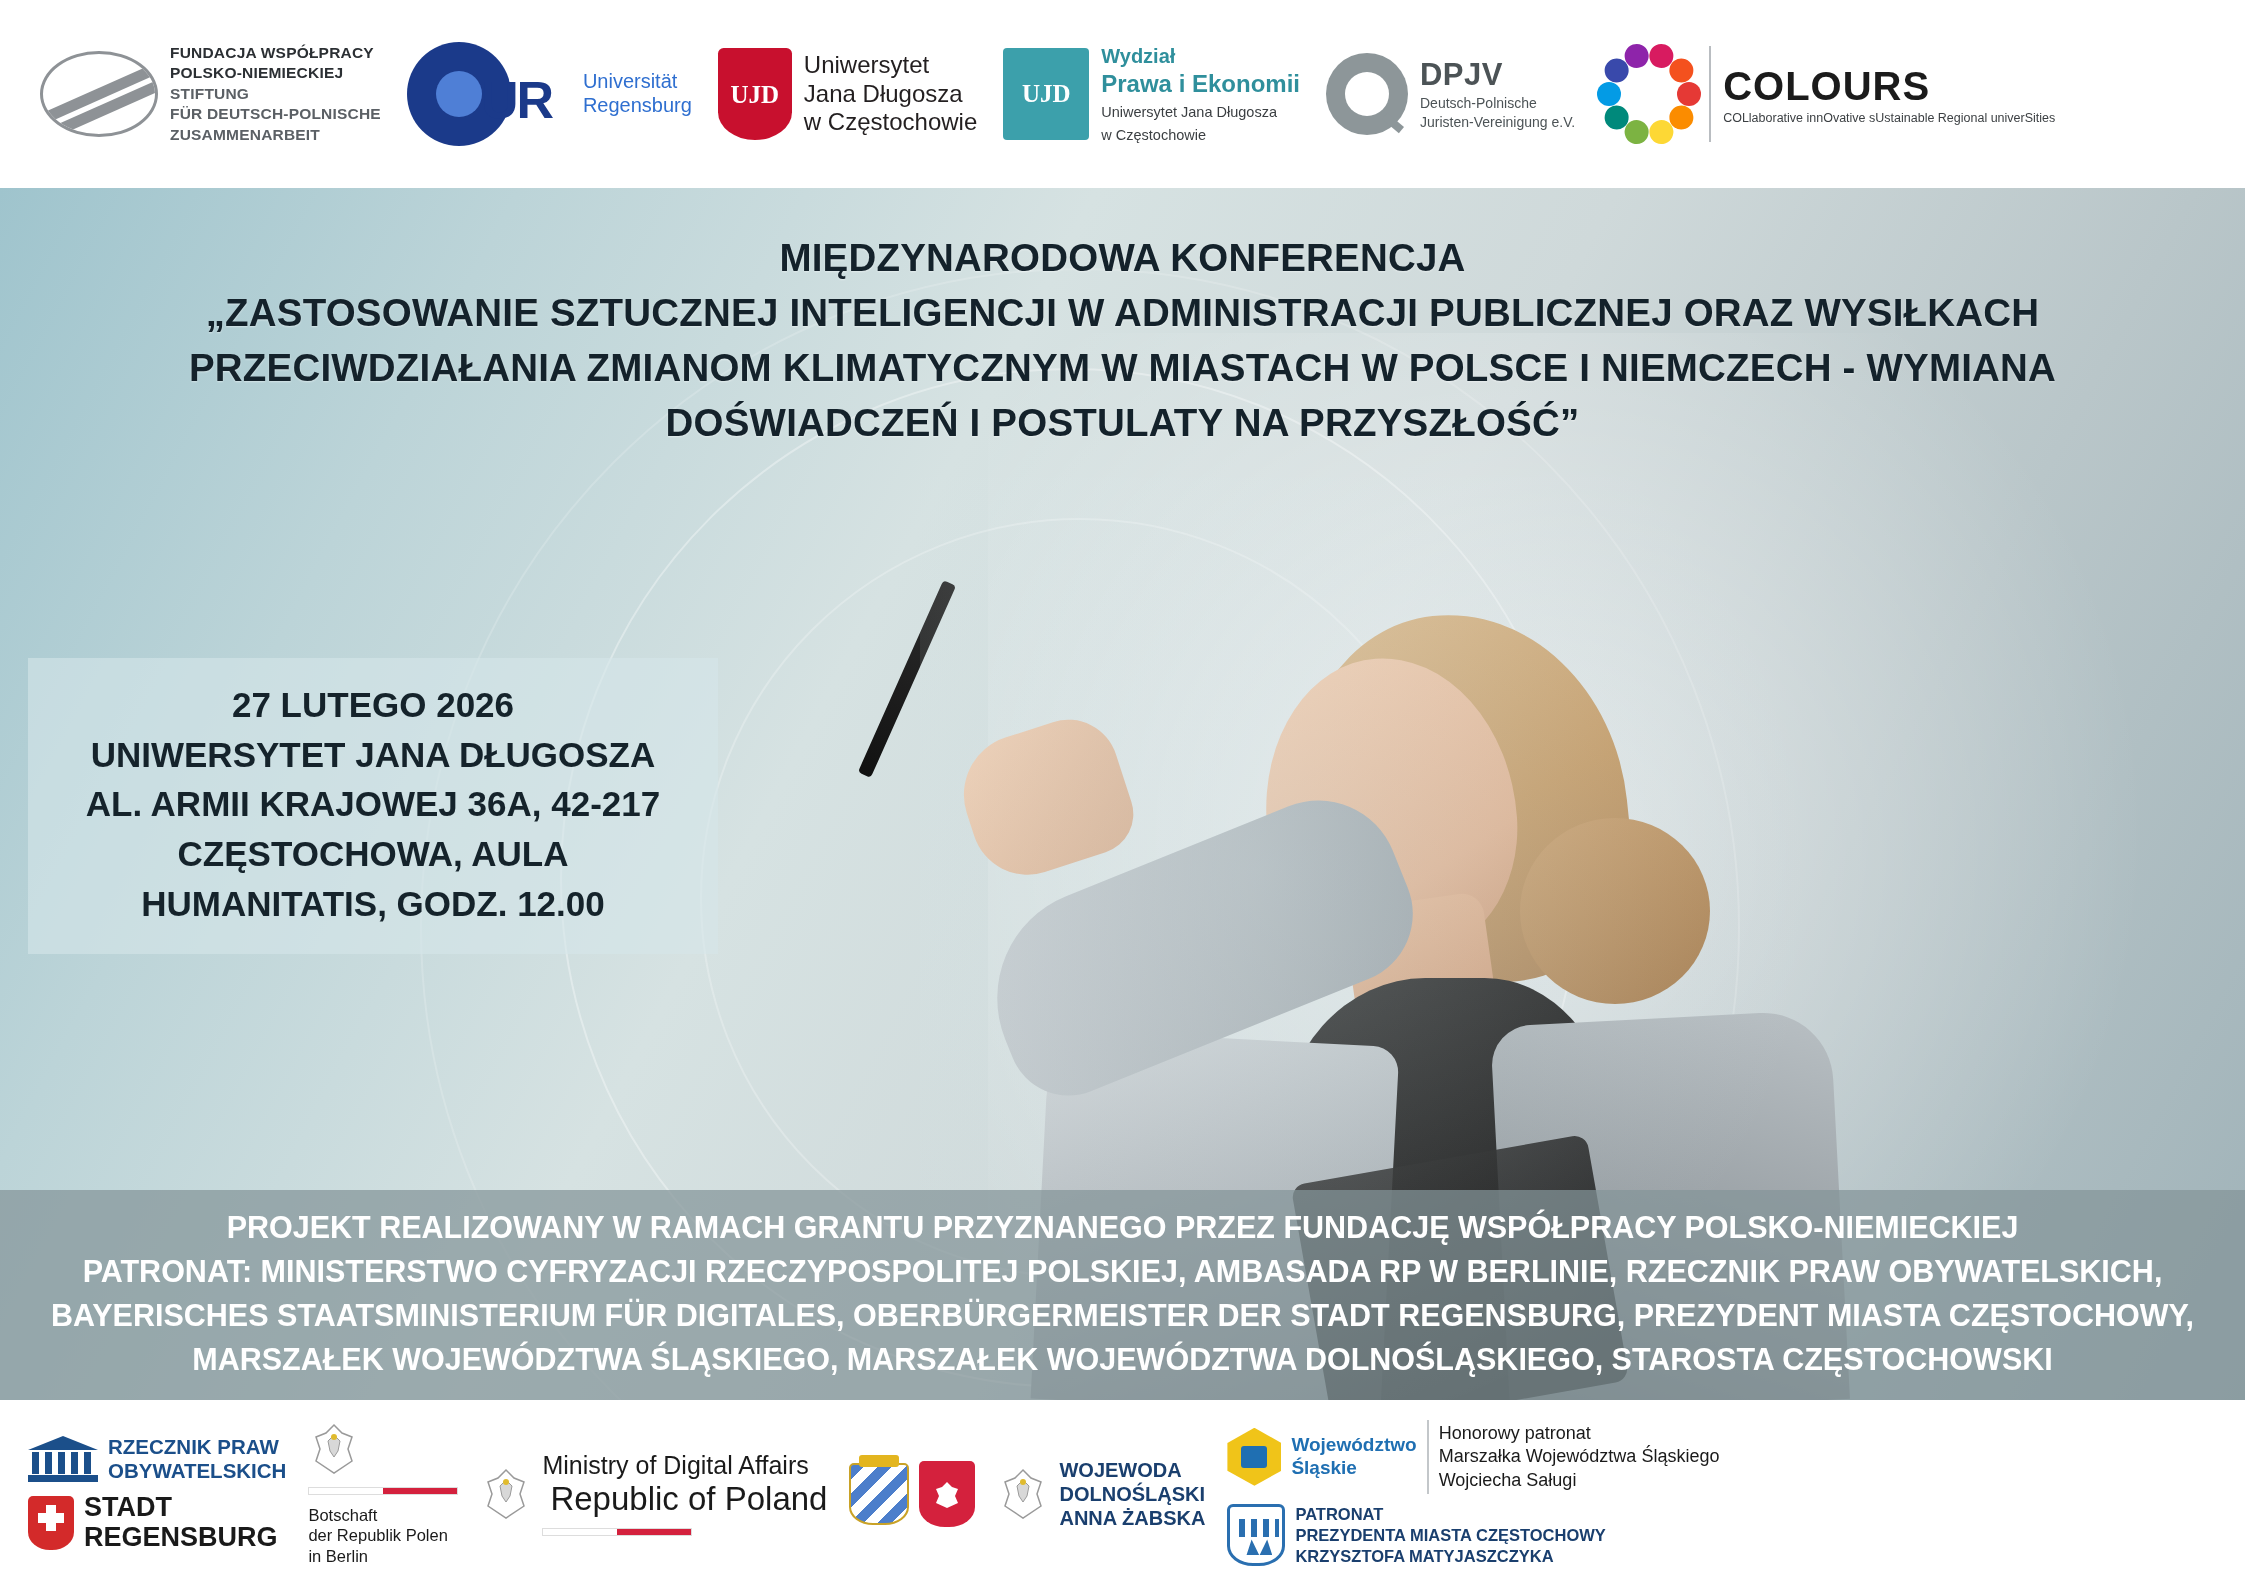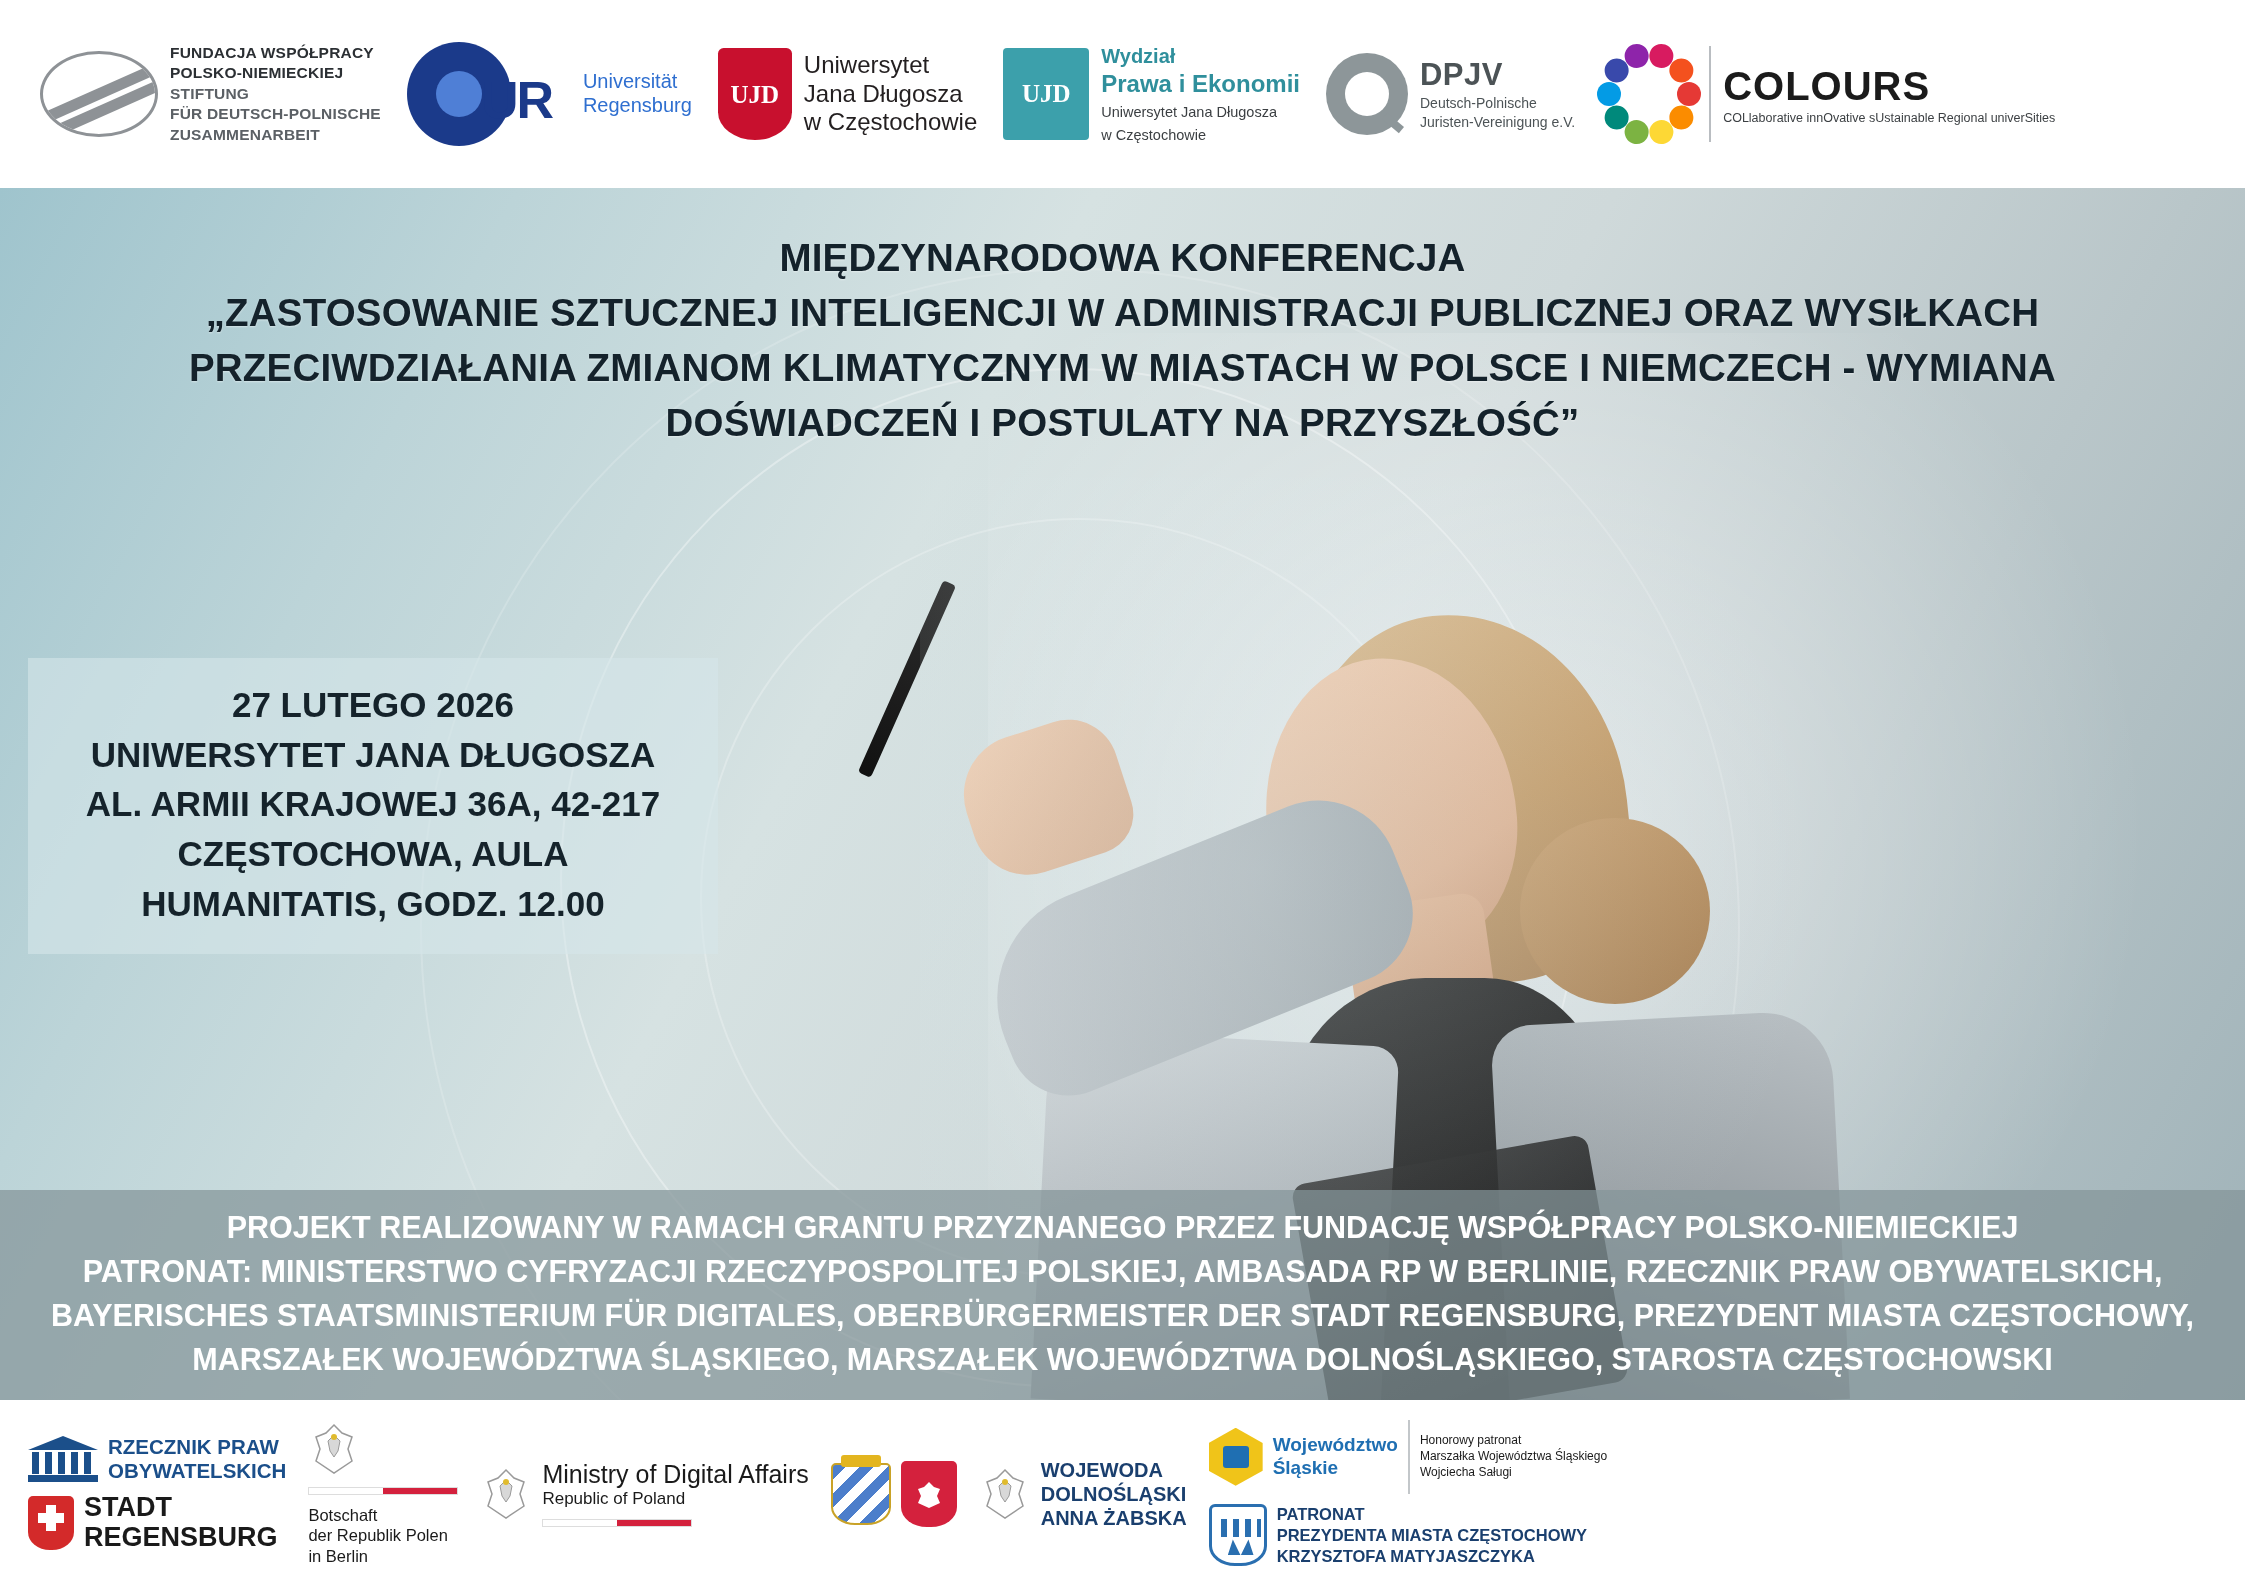--- a/index.html
+++ b/index.html
@@ -325,21 +325,21 @@
   }
   .reg-text { font-size: 27px; font-weight: bold; color: #1a1a1a; line-height: 1.1; }
 
   .eagle {
     width: 52px; height: 56px; flex: none; position: relative;
   }
   .eagle svg { width: 100%; height: 100%; display: block; }
   .pl-flag { width: 150px; height: 8px; background: linear-gradient(90deg,#fff 50%, #d4213d 50%); border: 1px solid #ddd; }
   .botschaft-text { font-size: 16.5px; color: #1a1a1a; line-height: 1.25; }
   .mda-text .l1 { font-size: 25px; color: #1a1a1a; }
-  .mda-text .l2 { font-size: 17px; color: #1a1a1a; }
+  .mda-text .l2 { font-size: 33px; color: #1a1a1a; margin-left: 8px; }
   .bay-text { font-size: 24px; color: #3b7ea8; line-height: 1.18; text-align: right; }
   .bay-text .l2 { text-align: right; }
 
   .bay-shield {
     width: 60px; height: 62px; flex: none;
     background: repeating-linear-gradient(135deg,#4c7ecb 0 10px,#fff 10px 20px);
     border: 2px solid #c9a227;
     border-radius: 5px 5px 24px 24px / 5px 5px 18px 18px;
     position: relative;
   }
@@ -360,21 +360,21 @@
     width: 54px; height: 58px; flex: none;
     background: #f0c419; clip-path: polygon(50% 0, 100% 26%, 100% 74%, 50% 100%, 0 74%, 0 26%);
     position: relative;
   }
   .slaskie-mark::after {
     content: ""; position: absolute; left: 50%; top: 50%; transform: translate(-50%,-50%);
     width: 26px; height: 22px; background: #1f6fb2; border-radius: 3px;
   }
   .slaskie-text { font-size: 19px; color: #1f6fb2; line-height: 1.2; font-weight: bold; }
 
-  .patron-text { font-size: 12px; color: #1a1a1a; line-height: 1.3; }
+  .patron-text { font-size: 18px; color: #1a1a1a; line-height: 1.3; }
 
   .czest-crest {
     width: 58px; height: 62px; flex: none;
     background: #ffffff; border: 3px solid #2a6fb0;
     border-radius: 6px 6px 26px 26px / 6px 6px 20px 20px;
     position: relative;
   }
   .czest-crest::before {
     content: ""; position: absolute; left: 9px; top: 12px;
     width: 40px; height: 18px;

